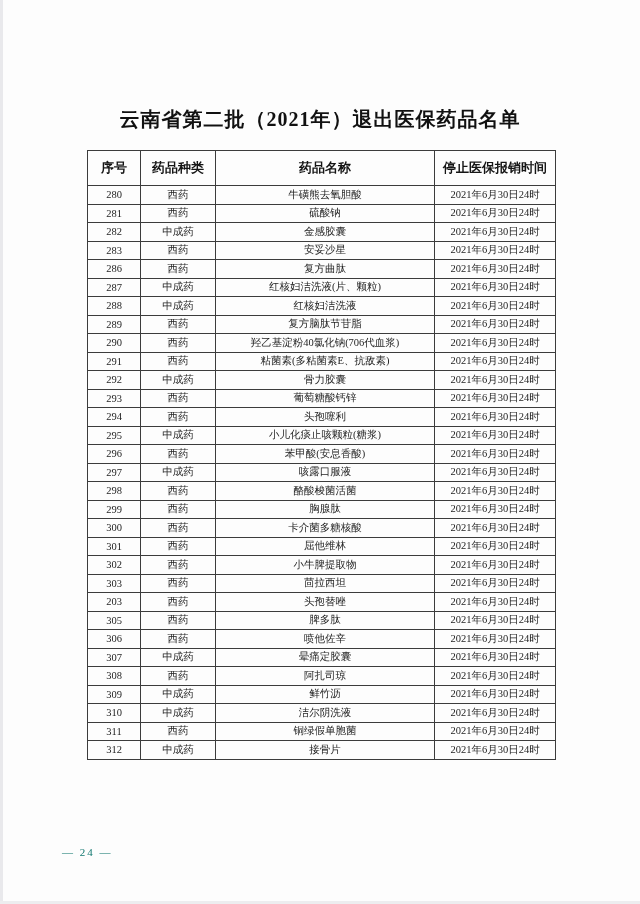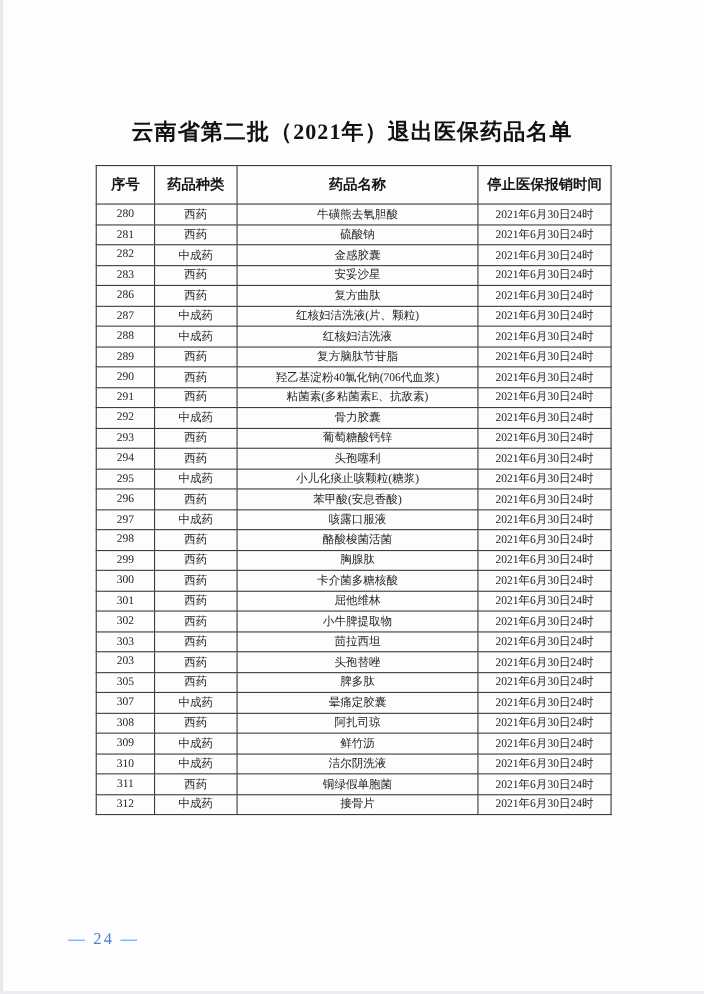--- a/index.html
+++ b/index.html
@@ -67,23 +67,23 @@
   }
   .drug-table td {
     height: 17.5px;
     font-size: 10.5px;
     color: #242424;
   }
   .page-number {
     position: absolute;
     left: 62px;
     top: 846px;
-    font-size: 15px;
+    font-size: 11px;
     letter-spacing: 2px;
-    color: #3b82f6;
+    color: #0f766e;
   }
 </style>
 </head>
 <body>
 
 <div class="scan-edge-left"></div>
 <div class="scan-edge-bottom"></div>
 
 <div class="doc-title">云南省第二批（2021年）退出医保药品名单</div>
 
@@ -268,20 +268,26 @@
         <td>2021年6月30日24时</td>
       </tr>
 
       <tr>
         <td>305</td>
         <td>西药</td>
         <td>脾多肽</td>
         <td>2021年6月30日24时</td>
       </tr>
 
+      <tr>
+        <td>306</td>
+        <td>西药</td>
+        <td>喷他佐辛</td>
+        <td>2021年6月30日24时</td>
+      </tr>
 
       <tr>
         <td>307</td>
         <td>中成药</td>
         <td>晕痛定胶囊</td>
         <td>2021年6月30日24时</td>
       </tr>
 
       <tr>
         <td>308</td>

